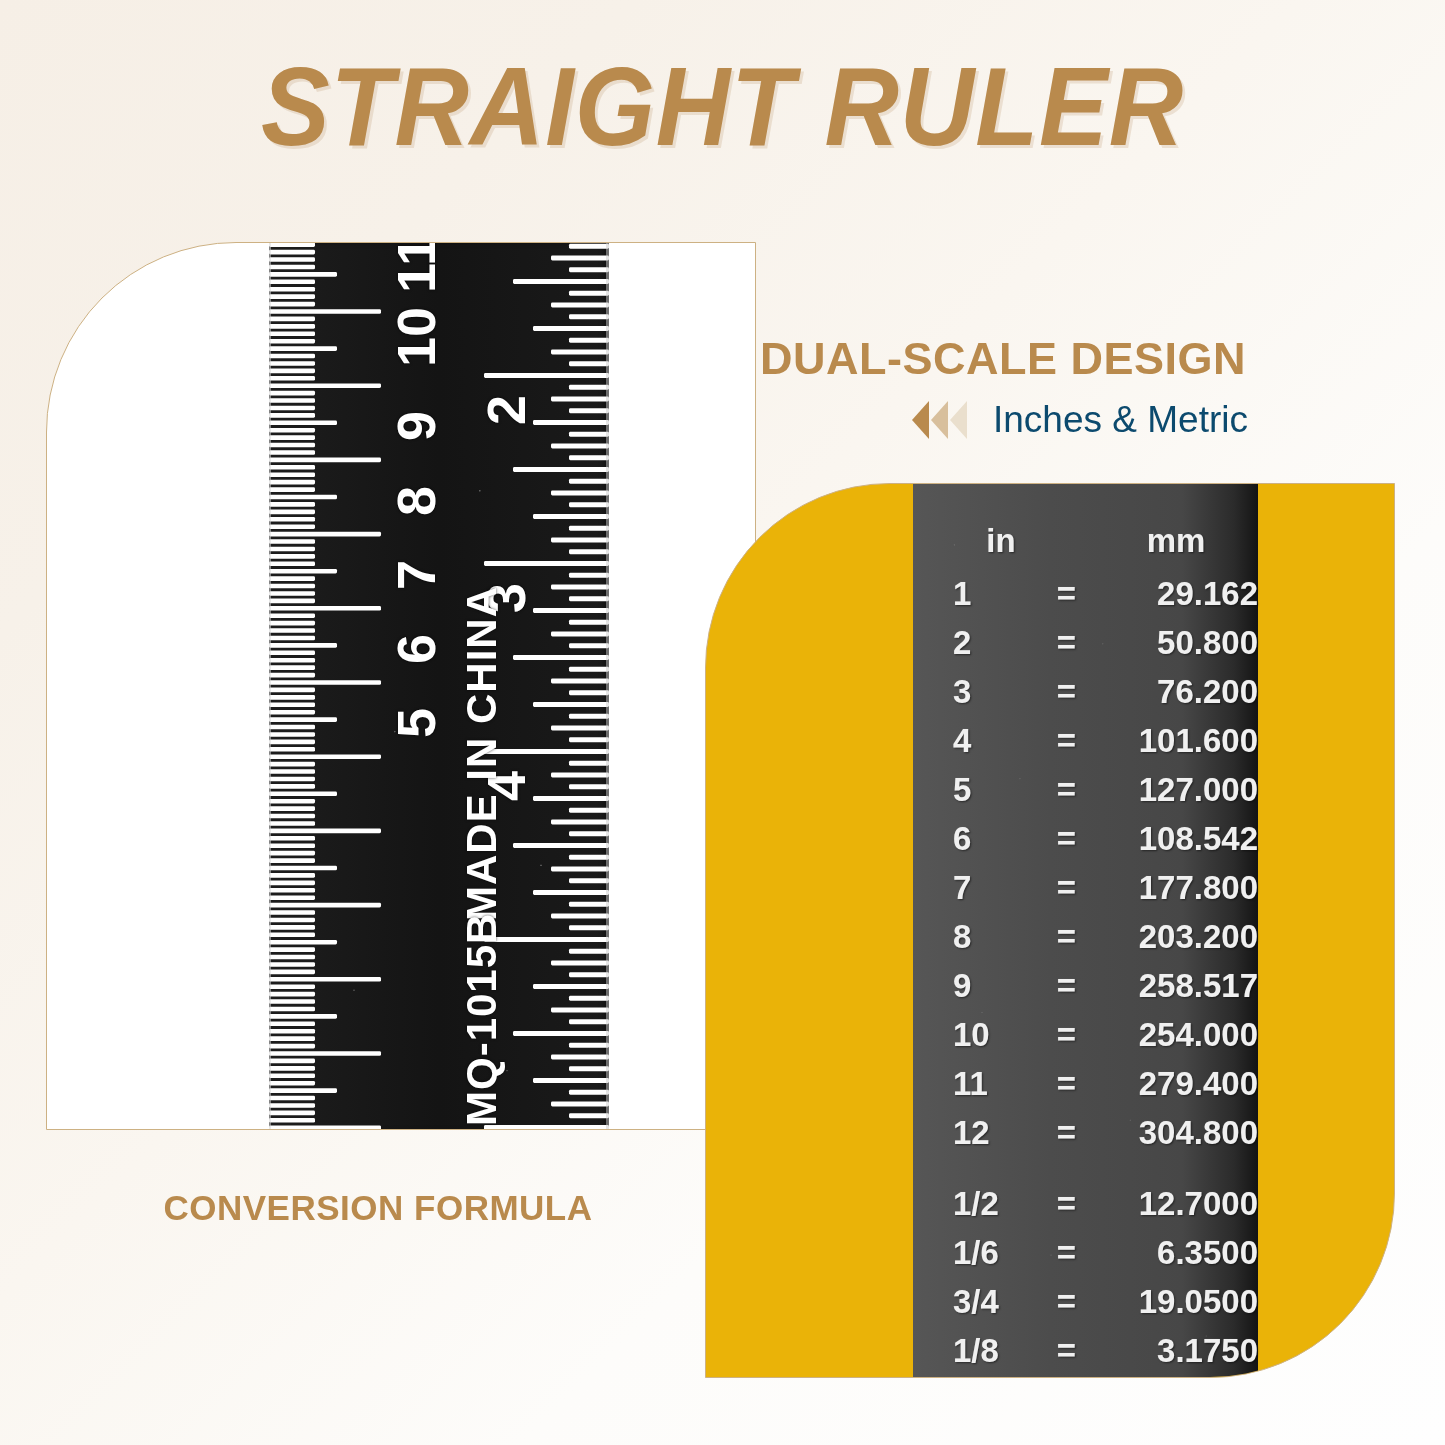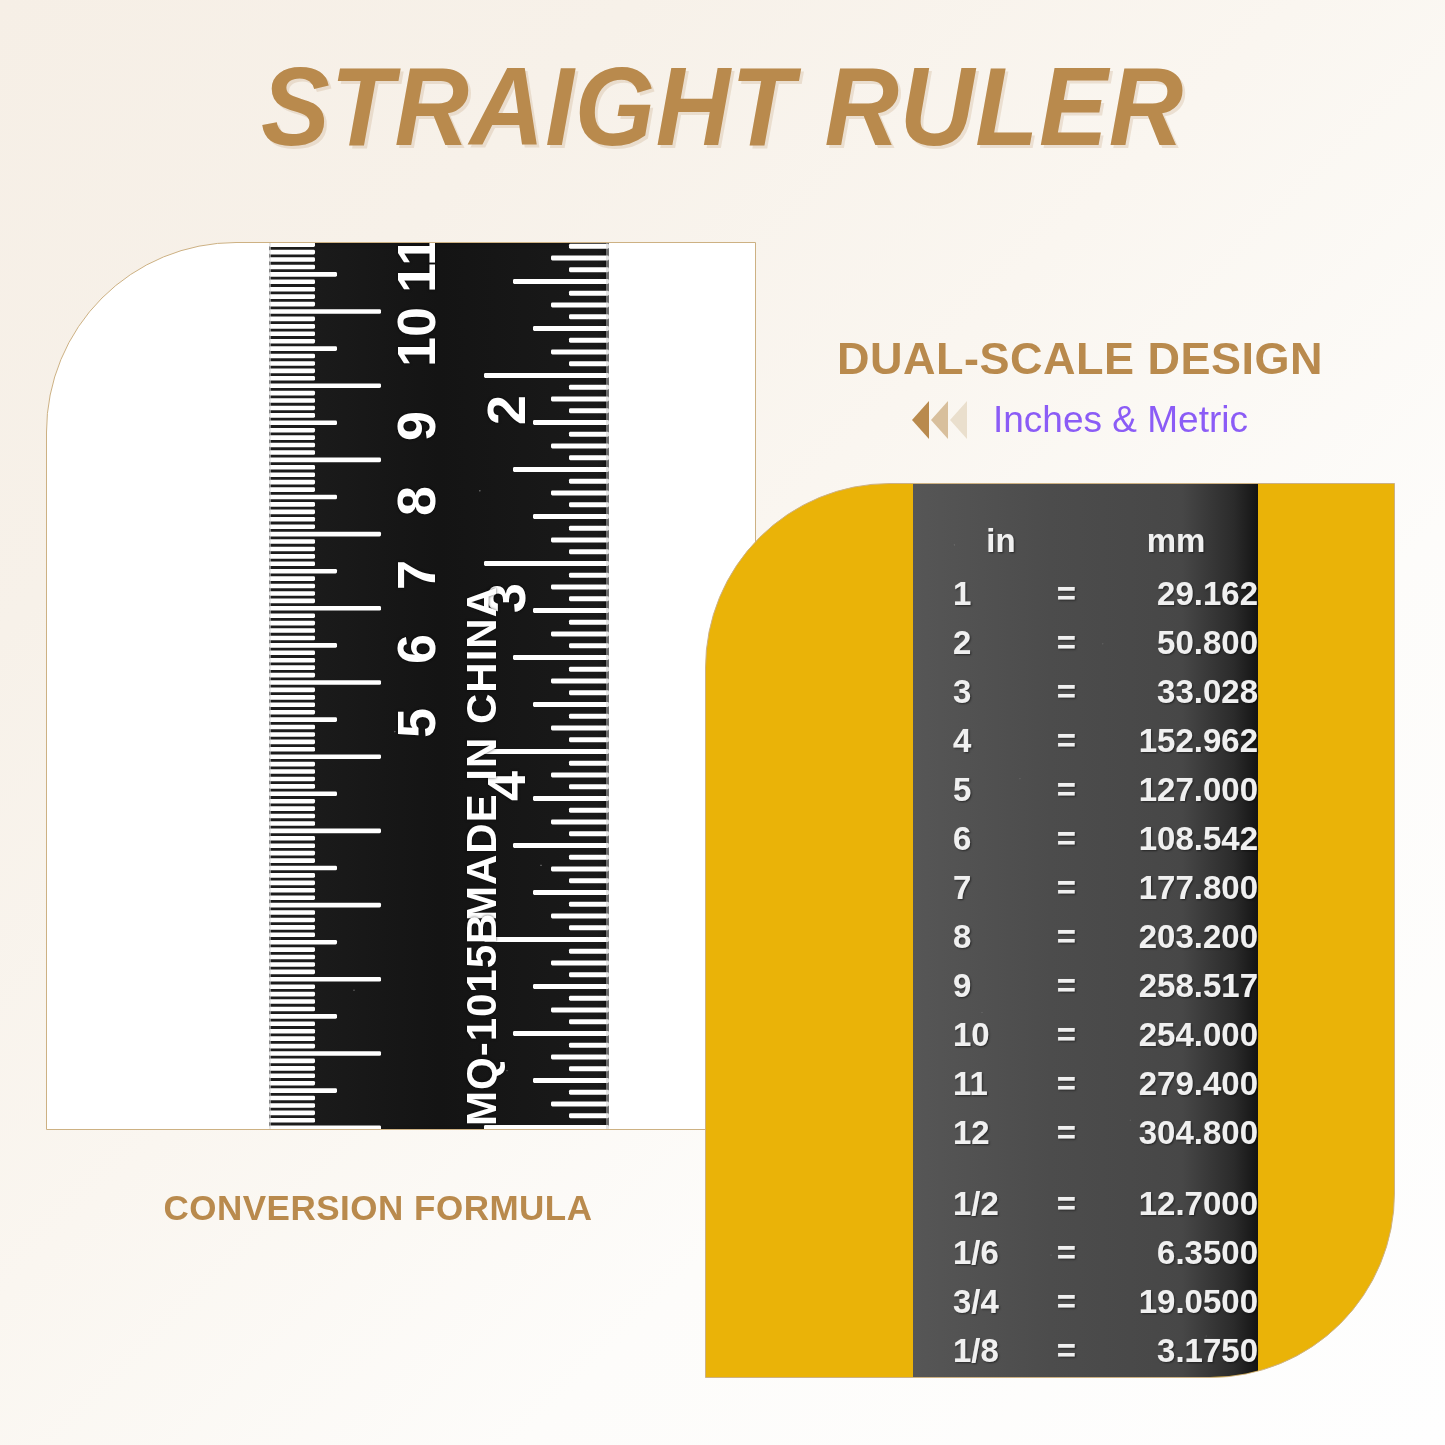--- a/index.html
+++ b/index.html
@@ -132,39 +132,38 @@
   .conv-row .c-in { width: 96px; text-align: left; }
   .conv-row .c-eq { width: 52px; text-align: center; }
   .conv-row .c-mm { width: 180px; text-align: right; }
 
   
   .feature-dual {
     position: absolute;
     left: 760px;
     top: 333px;
     width: 640px;
-    text-align: center;
   }
   .feature-dual .f-title {
     font-size: 45px;
     font-weight: bold;
     color: #b98a4d;
     letter-spacing: .5px;
     white-space: nowrap;
   }
   .feature-dual .f-sub-line {
     margin-top: 14px;
     display: flex;
     align-items: center;
     justify-content: center;
     gap: 26px;
   }
   .feature-dual .f-sub {
     font-size: 37px;
-    color: #8b5cf6;
+    color: #0c4a6e;
     white-space: nowrap;
   }
 
   .feature-conv {
     position: absolute;
     left: 48px;
     top: 1188px;
     width: 660px;
     text-align: center;
   }
@@ -457,26 +456,26 @@
             <span class="c-mm">29.162</span>
           </div>
           <div class="conv-row">
             <span class="c-in">2</span>
             <span class="c-eq">=</span>
             <span class="c-mm">50.800</span>
           </div>
           <div class="conv-row">
             <span class="c-in">3</span>
             <span class="c-eq">=</span>
-            <span class="c-mm">33.028</span>
+            <span class="c-mm">76.200</span>
           </div>
           <div class="conv-row">
             <span class="c-in">4</span>
             <span class="c-eq">=</span>
-            <span class="c-mm">152.962</span>
+            <span class="c-mm">101.600</span>
           </div>
           <div class="conv-row">
             <span class="c-in">5</span>
             <span class="c-eq">=</span>
             <span class="c-mm">127.000</span>
           </div>
           <div class="conv-row">
             <span class="c-in">6</span>
             <span class="c-eq">=</span>
             <span class="c-mm">108.542</span>

